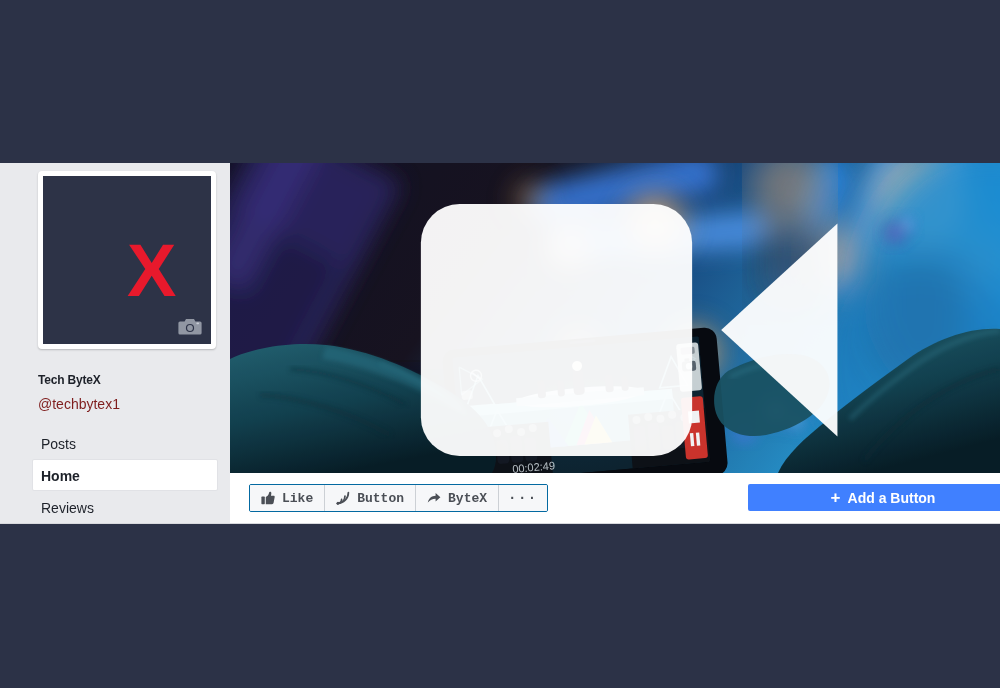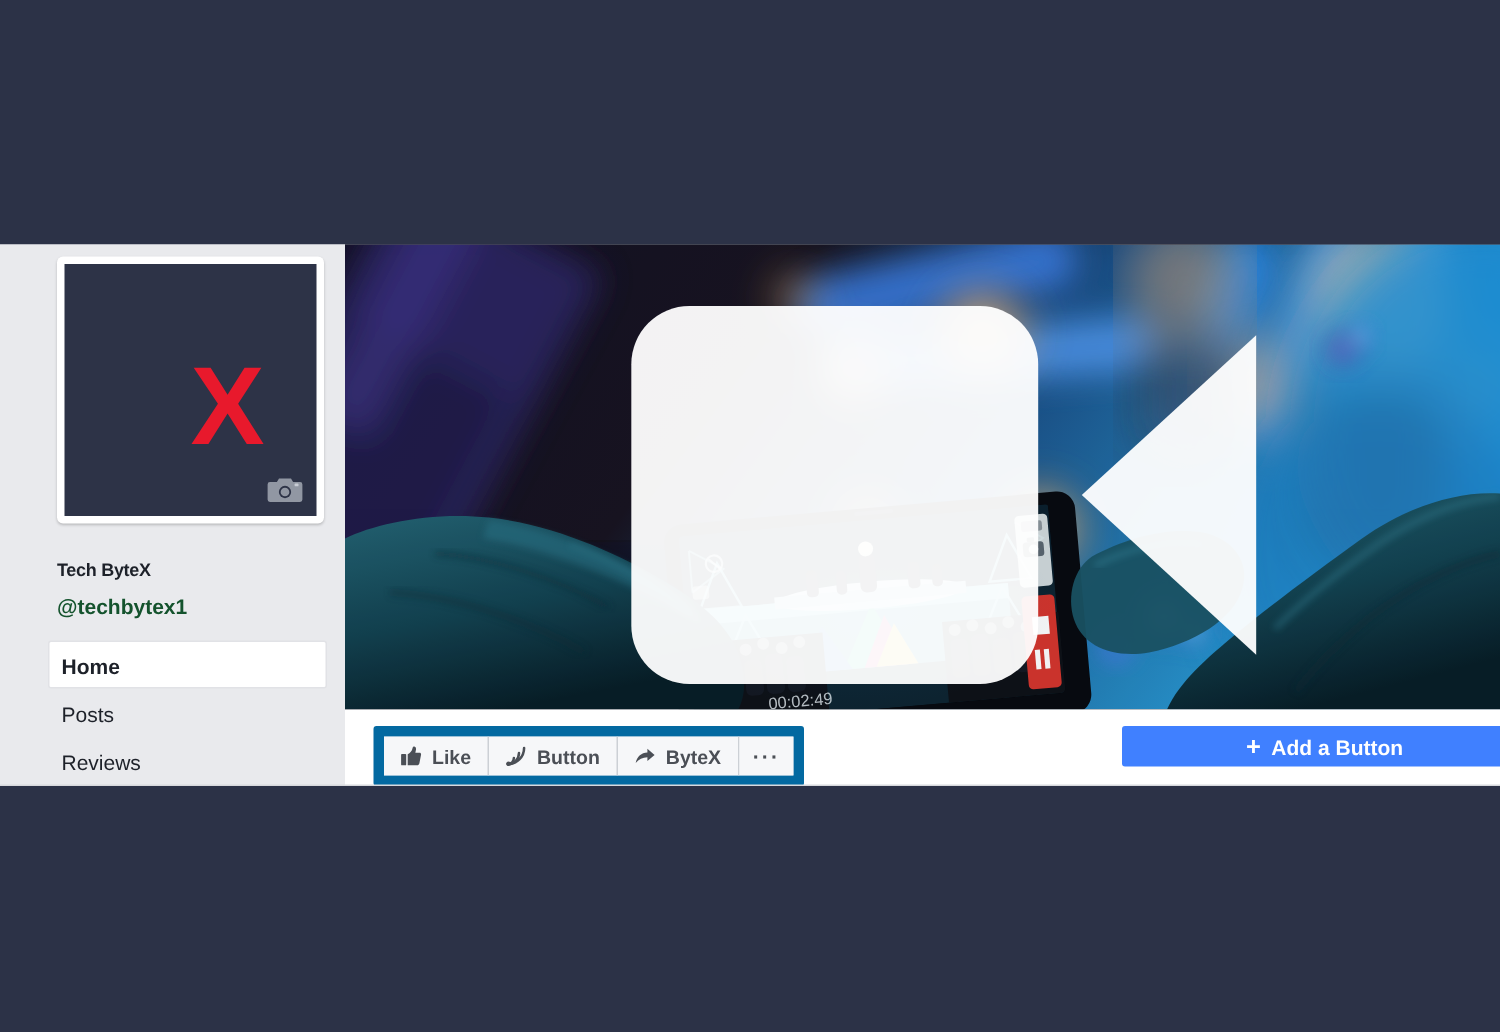--- a/index.html
+++ b/index.html
@@ -115,22 +115,22 @@
     font-weight: bold;
     letter-spacing: -0.2px;
   }
 
   #page-handle {
     position: absolute;
     left: 38px;
     top: 233px;
     font-size: 14px;
     line-height: 17px;
-    color: #14532d;
-    font-weight: bold;
+    color: #7f1d1d;
+    font-weight: normal;
   }
 
   #nav-list {
     position: absolute;
     left: 32px;
     top: 264px;
     width: 186px;
   }
 
   .nav-item {
@@ -182,24 +182,25 @@
     width: 770px;
     height: 51px;
     background: #ffffff;
   }
 
   #action-buttons {
     position: absolute;
     left: 19px;
     top: 11px;
     display: flex;
-    border: 7px solid #0369a1;
+    border: 1px solid #0369a1;
     border-radius: 2px;
     overflow: hidden;
     background: #f6f7f9;
+    font-family: Liberation Mono, monospace;
   }
 
   .act-btn {
     display: flex;
     align-items: center;
     gap: 7px;
     height: 26px;
     padding: 0 11px;
     border-right: 1px solid #ccd0d5;
     font-size: 13px;
@@ -268,22 +269,22 @@
             <rect x="19.4" y="5.4" width="2.6" height="1.8" rx=".6" fill="#c9cdd6"></rect>
           </svg>
         </span>
       </div>
     </div>
 
     <div id="page-title">Tech ByteX</div>
     <div id="page-handle">@techbytex1</div>
 
     <nav id="nav-list">
+      <a class="nav-item">Posts</a>
       <a class="nav-item active">Home</a>
-      <a class="nav-item">Posts</a>
       <a class="nav-item">Reviews</a>
     </nav>
   </div>
 
   <div id="cover">
     <svg viewBox="0 0 770 310" xmlns="http://www.w3.org/2000/svg">
       <defs>
         <radialGradient id="g-blue-r" cx="50%" cy="50%" r="50%">
           <stop offset="0%" stop-color="#2fb9f0" stop-opacity="1"></stop>
           <stop offset="100%" stop-color="#1173b8" stop-opacity="0"></stop>

